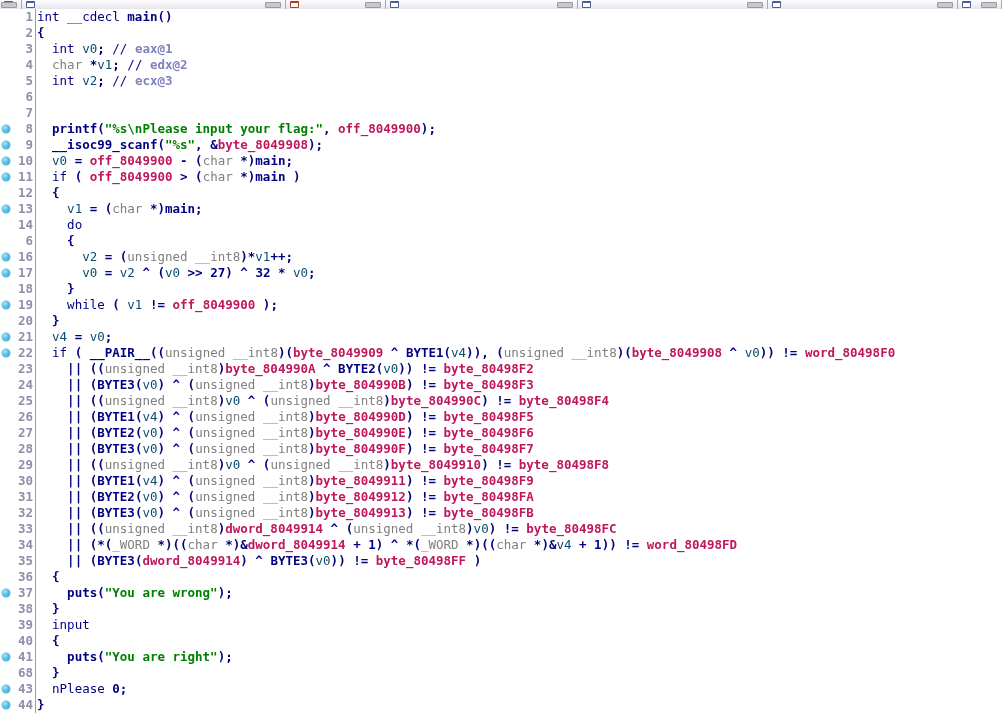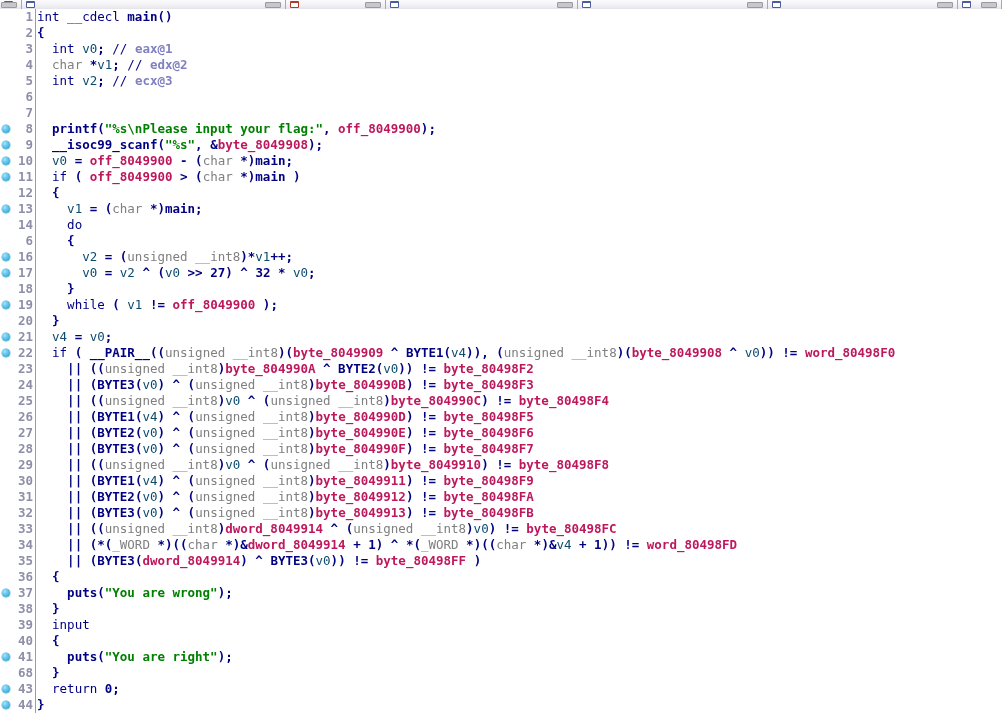--- a/index.html
+++ b/index.html
@@ -204,15 +204,15 @@
     <div class="code-line"><span class="bp-col"></span><span class="ln">33</span><span class="gutter-rule"></span><span class="code-text"><span class="punc">    </span><span class="punc">||</span><span class="punc"> </span><span class="punc">((</span><span class="type">unsigned</span><span class="punc"> </span><span class="type">__int8</span><span class="punc">)</span><span class="name">dword_8049914</span><span class="punc"> </span><span class="punc">^</span><span class="punc"> </span><span class="punc">(</span><span class="type">unsigned</span><span class="punc"> </span><span class="type">__int8</span><span class="punc">)</span><span class="var">v0</span><span class="punc">)</span><span class="punc"> </span><span class="punc">!=</span><span class="punc"> </span><span class="name">byte_80498FC</span></span></div>
     <div class="code-line"><span class="bp-col"></span><span class="ln">34</span><span class="gutter-rule"></span><span class="code-text"><span class="punc">    </span><span class="punc">||</span><span class="punc"> </span><span class="punc">(*(</span><span class="type">_WORD</span><span class="punc"> </span><span class="punc">*)((</span><span class="type">char</span><span class="punc"> </span><span class="punc">*)&amp;</span><span class="name">dword_8049914</span><span class="punc"> </span><span class="punc">+</span><span class="punc"> </span><span class="num">1</span><span class="punc">)</span><span class="punc"> </span><span class="punc">^</span><span class="punc"> </span><span class="punc">*(</span><span class="type">_WORD</span><span class="punc"> </span><span class="punc">*)((</span><span class="type">char</span><span class="punc"> </span><span class="punc">*)&amp;</span><span class="var">v4</span><span class="punc"> </span><span class="punc">+</span><span class="punc"> </span><span class="num">1</span><span class="punc">))</span><span class="punc"> </span><span class="punc">!=</span><span class="punc"> </span><span class="name">word_80498FD</span></span></div>
     <div class="code-line"><span class="bp-col"></span><span class="ln">35</span><span class="gutter-rule"></span><span class="code-text"><span class="punc">    </span><span class="punc">||</span><span class="punc"> </span><span class="punc">(</span><span class="fn">BYTE3</span><span class="punc">(</span><span class="name">dword_8049914</span><span class="punc">)</span><span class="punc"> </span><span class="punc">^</span><span class="punc"> </span><span class="fn">BYTE3</span><span class="punc">(</span><span class="var">v0</span><span class="punc">))</span><span class="punc"> </span><span class="punc">!=</span><span class="punc"> </span><span class="name">byte_80498FF</span><span class="punc"> </span><span class="punc">)</span></span></div>
     <div class="code-line"><span class="bp-col"></span><span class="ln">36</span><span class="gutter-rule"></span><span class="code-text"><span class="punc">  </span><span class="punc">{</span></span></div>
     <div class="code-line"><span class="bp-col"><span class="bp-dot"></span></span><span class="ln">37</span><span class="gutter-rule"></span><span class="code-text"><span class="punc">    </span><span class="fn">puts</span><span class="punc">(</span><span class="str">"You are wrong"</span><span class="punc">);</span></span></div>
     <div class="code-line"><span class="bp-col"></span><span class="ln">38</span><span class="gutter-rule"></span><span class="code-text"><span class="punc">  </span><span class="punc">}</span></span></div>
     <div class="code-line"><span class="bp-col"></span><span class="ln">39</span><span class="gutter-rule"></span><span class="code-text"><span class="punc">  </span><span class="kw">input</span></span></div>
     <div class="code-line"><span class="bp-col"></span><span class="ln">40</span><span class="gutter-rule"></span><span class="code-text"><span class="punc">  </span><span class="punc">{</span></span></div>
     <div class="code-line"><span class="bp-col"><span class="bp-dot"></span></span><span class="ln">41</span><span class="gutter-rule"></span><span class="code-text"><span class="punc">    </span><span class="fn">puts</span><span class="punc">(</span><span class="str">"You are right"</span><span class="punc">);</span></span></div>
     <div class="code-line"><span class="bp-col"></span><span class="ln">68</span><span class="gutter-rule"></span><span class="code-text"><span class="punc">  </span><span class="punc">}</span></span></div>
-    <div class="code-line"><span class="bp-col"><span class="bp-dot"></span></span><span class="ln">43</span><span class="gutter-rule"></span><span class="code-text"><span class="punc">  </span><span class="kw">return</span><span class="punc"> </span><span class="num">0</span><span class="punc">;</span></span></div>
+    <div class="code-line"><span class="bp-col"><span class="bp-dot"></span></span><span class="ln">43</span><span class="gutter-rule"></span><span class="code-text"><span class="punc">  </span><span class="kw">nPlease</span><span class="punc"> </span><span class="num">0</span><span class="punc">;</span></span></div>
     <div class="code-line"><span class="bp-col"><span class="bp-dot"></span></span><span class="ln">44</span><span class="gutter-rule"></span><span class="code-text"><span class="punc">}</span></span></div>
   </div>
 
 </body></html>

